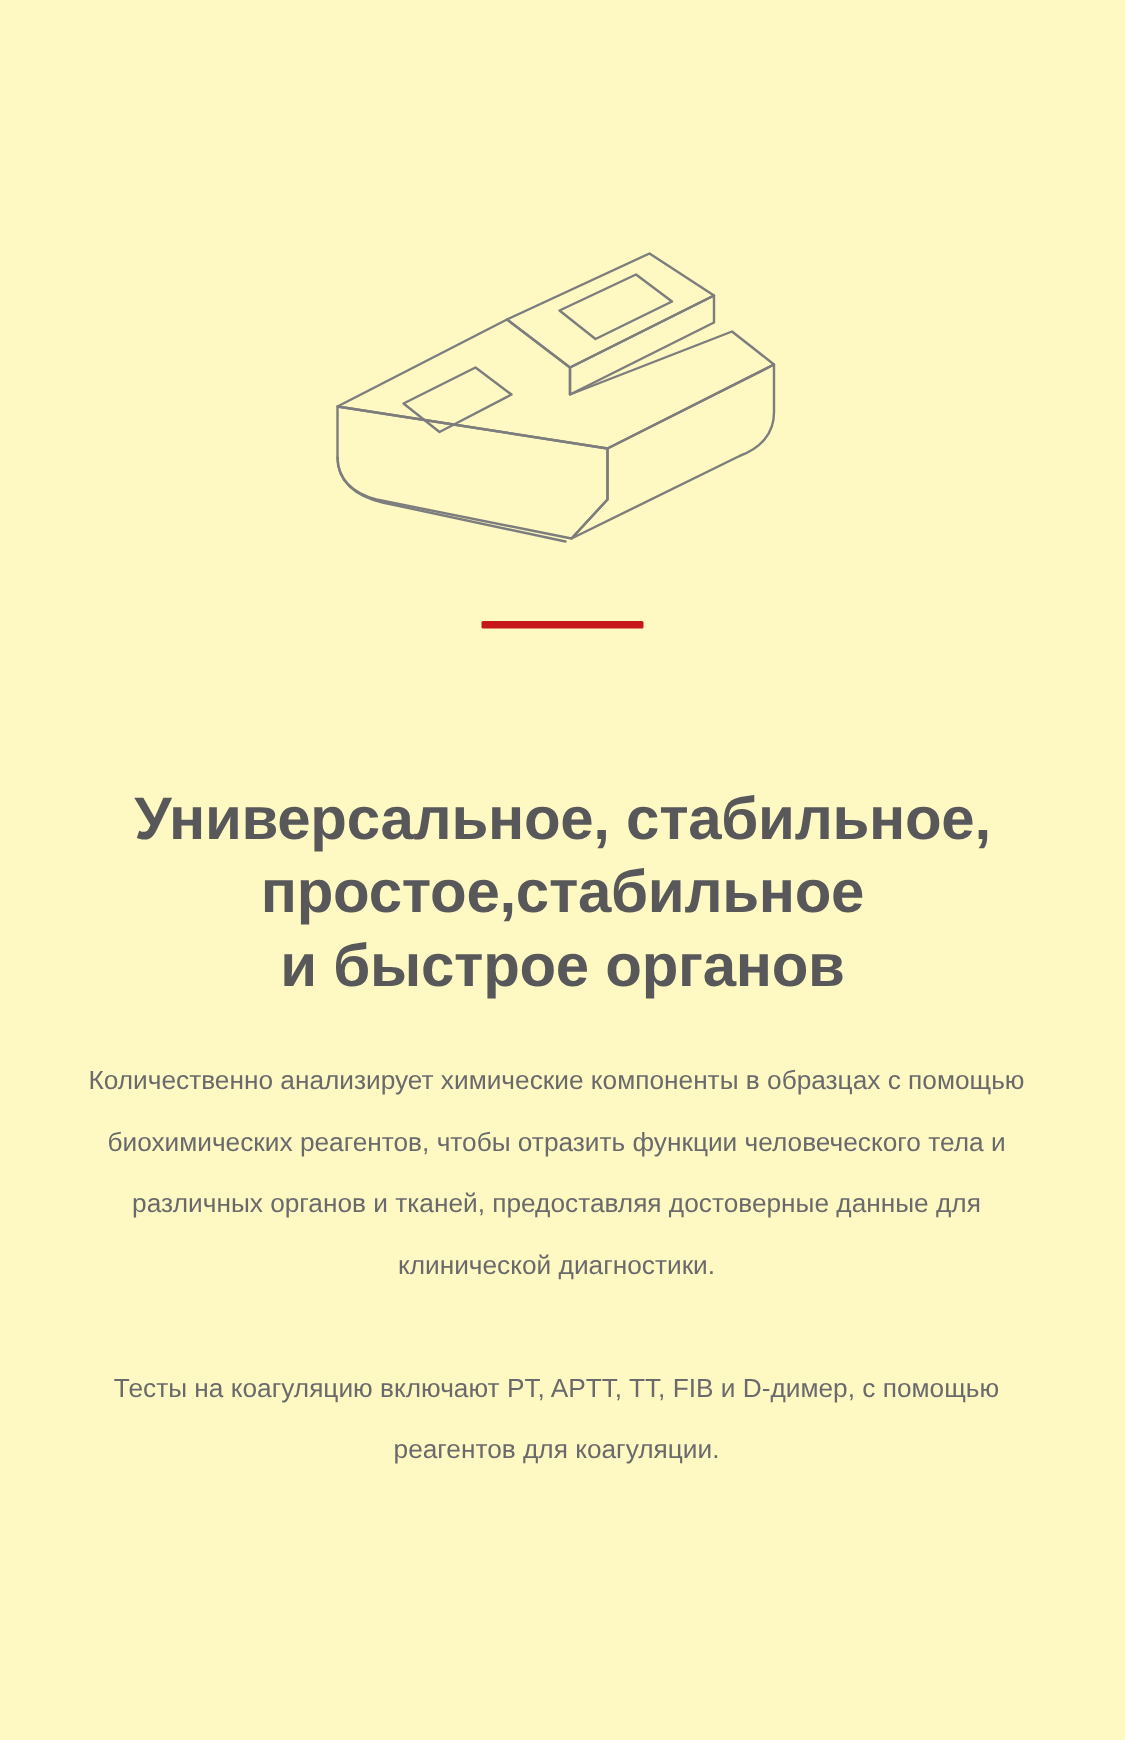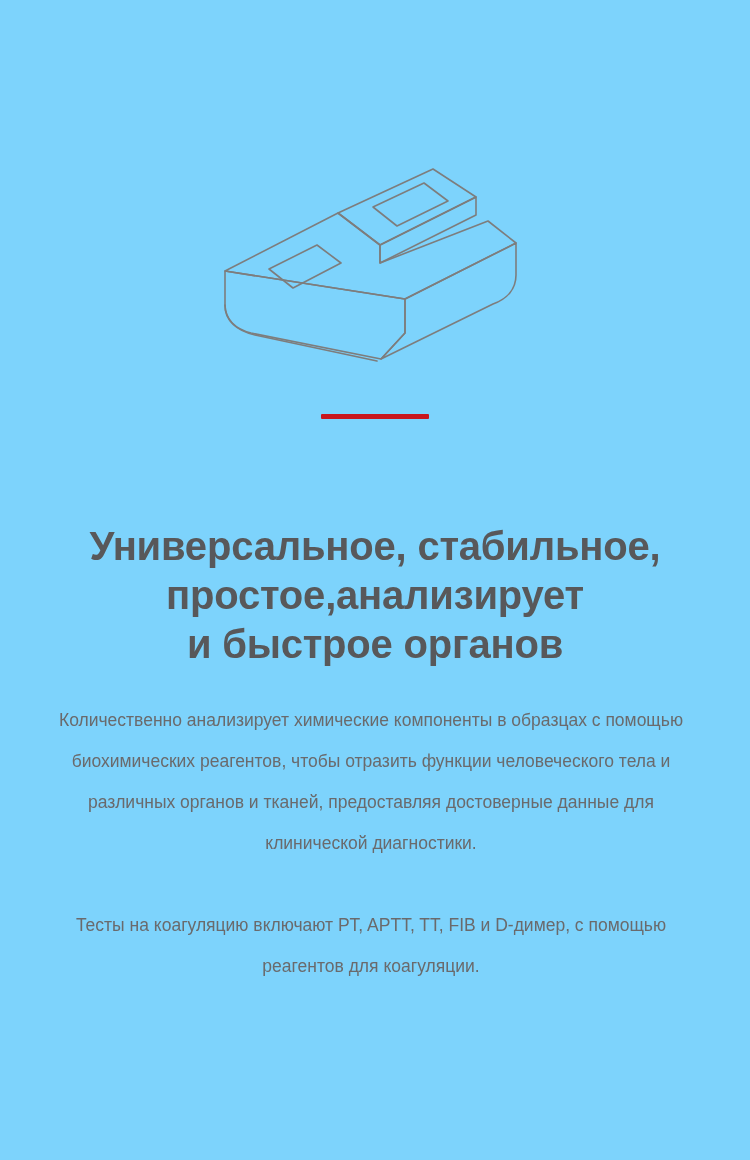--- a/index.html
+++ b/index.html
@@ -13,21 +13,21 @@
     background: #e9e9e9;
     font-family: "Liberation Sans", sans-serif;
     -webkit-font-smoothing: antialiased;
     overflow: hidden;
   }
 
   .page {
     position: relative;
     width: 750px;
     height: 1160px;
-    background: #7dd3fc;
+    background: #fef9c3;
     box-sizing: border-box;
   }
 
   
   .illustration-wrap {
     position: absolute;
     top: 118px;
     left: 0;
     width: 750px;
     height: 270px;
@@ -116,21 +116,21 @@
 
         <path d="M168 84 L219 60 L243 78 L192 103 Z"></path>
       </g>
     </svg>
   </div>
 
   <div class="divider"></div>
 
   <h1 class="heading">
     <span class="line">Универсальное, стабильное,</span>
-    <span class="line">простое,анализирует</span>
+    <span class="line">простое,стабильное</span>
     <span class="line">и быстрое органов</span>
   </h1>
 
   <div class="body-copy">
     <p>Количественно анализирует химические компоненты в образцах с помощью биохимических реагентов, чтобы отразить функции человеческого тела и различных органов и тканей, предоставляя достоверные данные для клинической диагностики.</p>
     <p>Тесты на коагуляцию включают PT, APTT, TT, FIB и D-димер, с помощью реагентов для коагуляции.</p>
   </div>
 
 </div>
 

